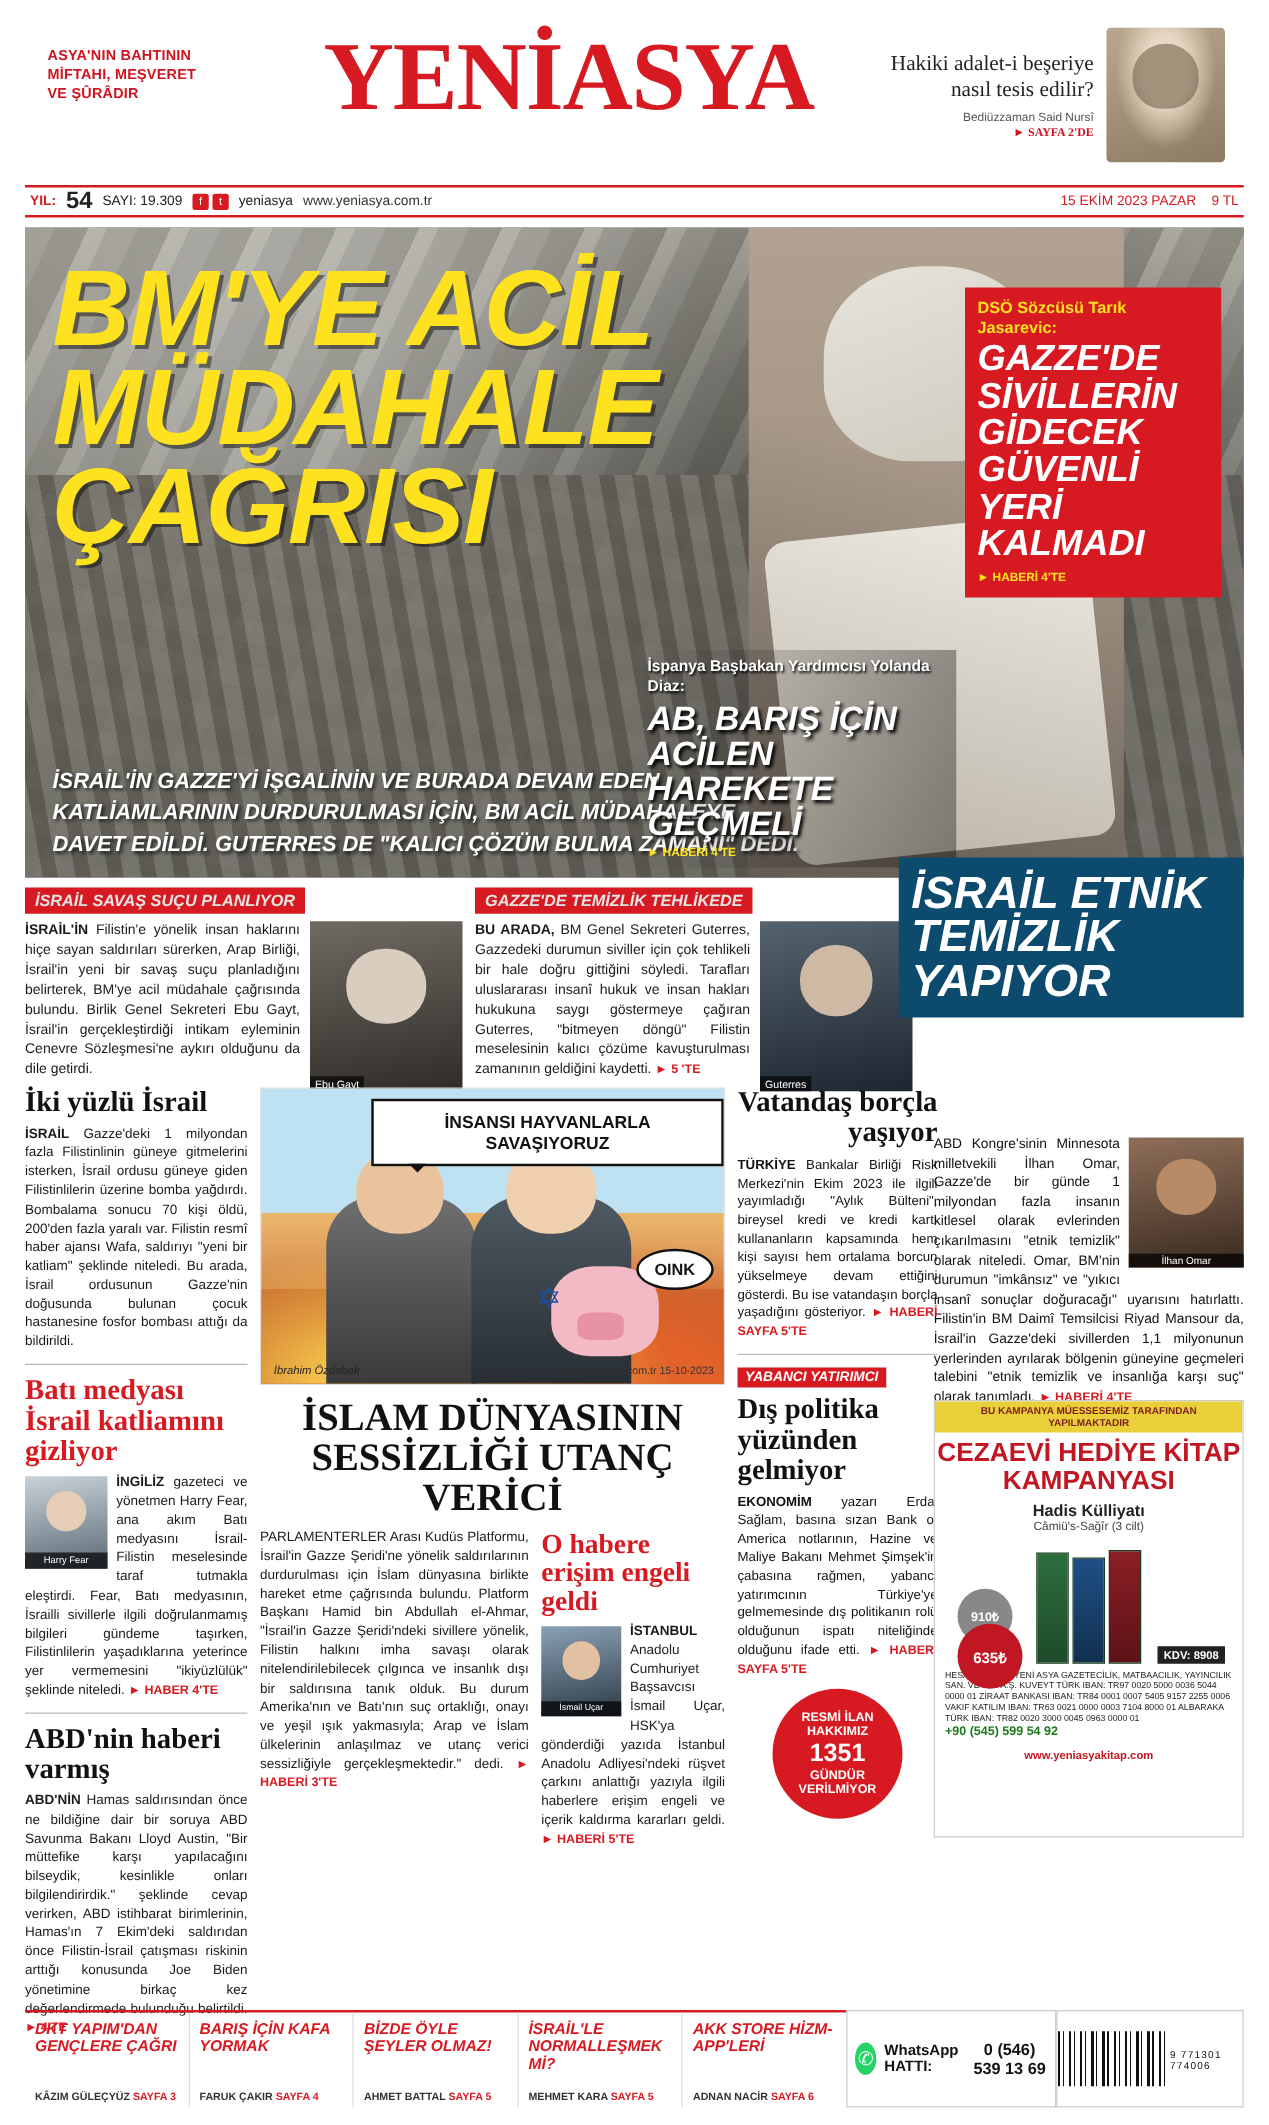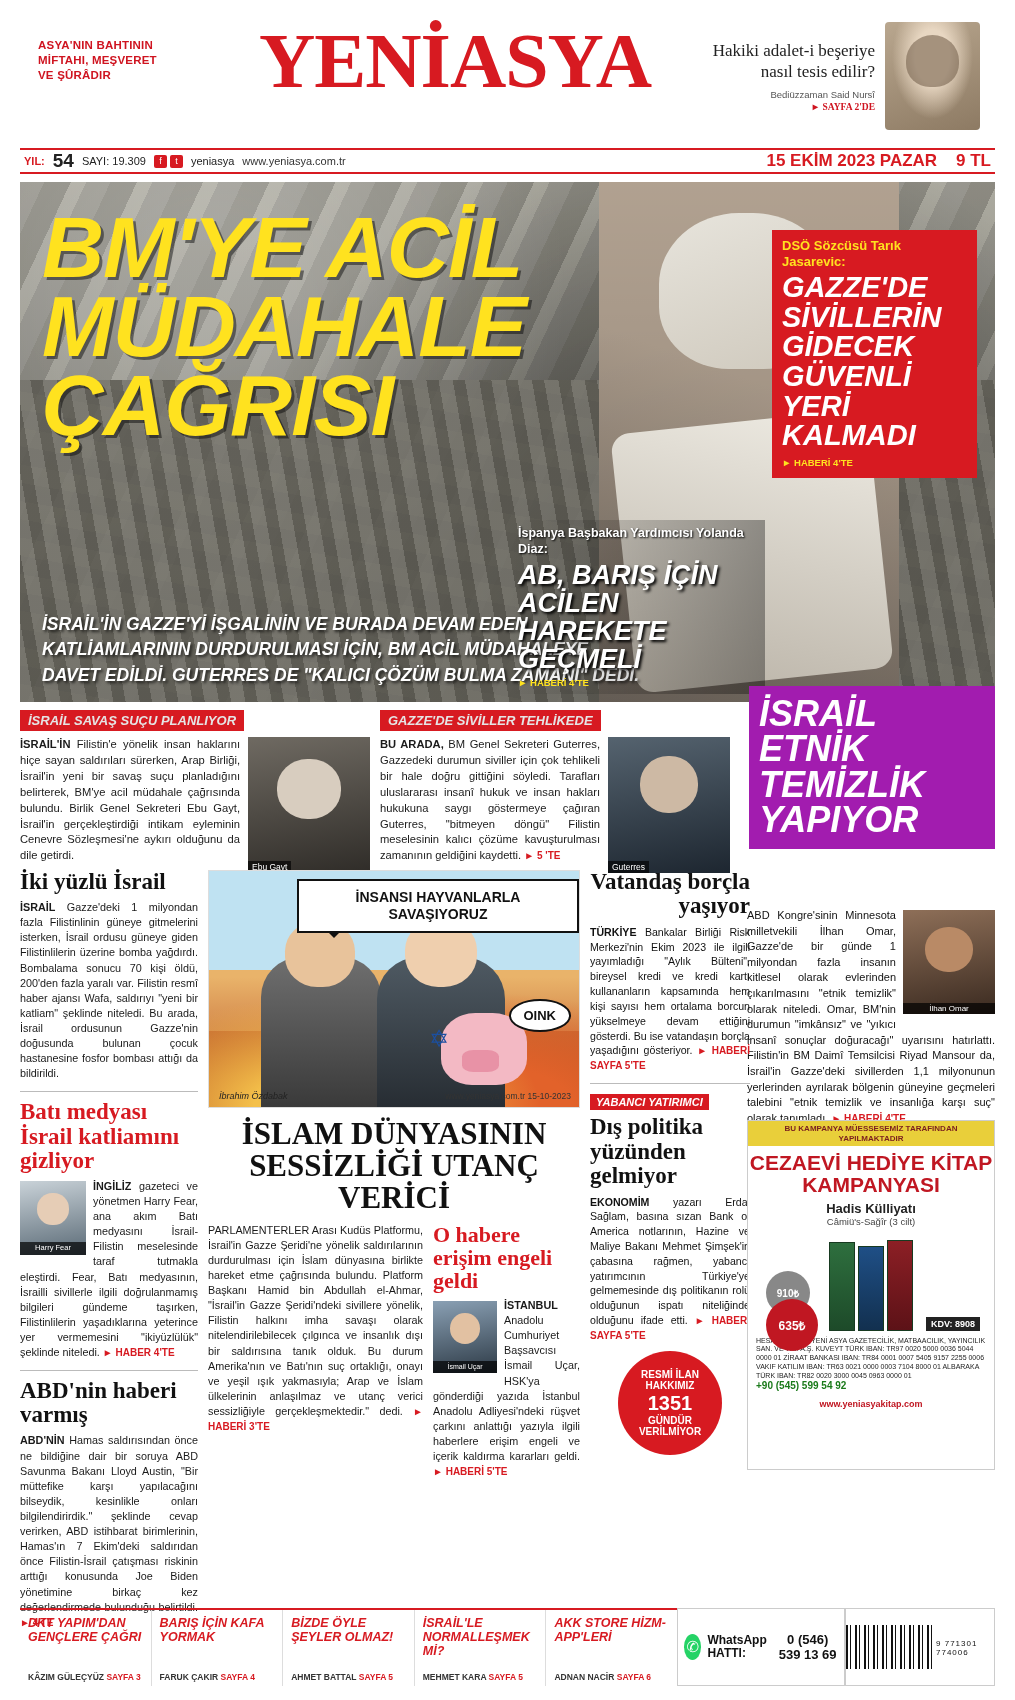--- a/index.html
+++ b/index.html
@@ -51,21 +51,21 @@
     font-size:11px; color:#333; padding:0 4px;
   }
   .infobar .left { display:flex; align-items:center; gap:8px; }
   .infobar .yil { font-size:11px; color:#d71a21; font-weight:bold; }
   .infobar .yil b { font-size:19px; color:#222; }
   .infobar .sayi { font-size:11px; color:#222; }
   .social { display:inline-flex; gap:3px; }
   .sq { width:13px; height:13px; background:#d71a21; color:#fff; font-size:9px;
         display:inline-flex; align-items:center; justify-content:center; border-radius:2px; }
   .infobar .site { color:#333; }
-  .infobar .right { font-weight:bold; color:#d71a21; font-size:17px; }
+  .infobar .right { font-weight:normal; color:#d71a21; font-size:11px; }
 
   
   .hero {
     position:relative; margin:8px 20px 0 20px; height:520px; overflow:hidden;
     background:#7d7d79;
   }
   .hero-bg {
     position:absolute; inset:0;
     background:
       linear-gradient(180deg, rgba(140,140,135,.25), rgba(60,60,58,.55)),
@@ -155,21 +155,21 @@
   .thumb.p2::after{ content:""; position:absolute; left:26%; top:14%; width:48%; height:42%;
     background:#cdb9a4; border-radius:48%; }
   .thumb .cap {
     position:absolute; left:0; bottom:0; background:rgba(0,0,0,.65); color:#fff;
     font-size:8.5px; padding:1px 4px;
   }
   .more-red { color:#d71a21; font-weight:bold; font-size:10px; }
 
   
   .rail-red {
-    position:absolute; right:20px; top:686px; width:246px; background:#a21caf; color:#fff;
+    position:absolute; right:20px; top:686px; width:276px; background:#0c4a6e; color:#fff;
     padding:10px 10px 12px 10px;
   }
   .rail-red .big {
     font-weight:bold; font-style:italic; font-size:36px; line-height:.98; color:#fff;
     text-transform:uppercase;
   }
   .rail-omar {
     position:absolute; right:20px; top:908px; width:248px;
   }
   .rail-omar .txt { font-size:11px; line-height:1.42; text-align:justify; }
@@ -404,21 +404,21 @@
       <div class="nbox-body">
         <div class="nbox-text">
           <b>İSRAİL'İN</b><span> Filistin'e yönelik insan haklarını hiçe sayan saldırıları sürerken, Arap Birliği, İsrail'in yeni bir savaş suçu planladığını belirterek, BM'ye acil müdahale çağrısında bulundu. Birlik Genel Sekreteri Ebu Gayt, İsrail'in gerçekleştirdiği intikam eyleminin Cenevre Sözleşmesi'ne aykırı olduğunu da dile getirdi.</span>
         </div>
         <div class="thumb p1">
           <span class="cap">Ebu Gayt</span>
         </div>
       </div>
     </div>
     <div class="nbox">
-      <div class="nbox-title">GAZZE'DE SİVİLLER TEHLİKEDE</div>
+      <div class="nbox-title">GAZZE'DE TEMİZLİK TEHLİKEDE</div>
       <div class="nbox-body">
         <div class="nbox-text">
           <b>BU ARADA,</b><span> BM Genel Sekreteri Guterres, Gazzedeki durumun siviller için çok tehlikeli bir hale doğru gittiğini söyledi. Tarafları uluslararası insanî hukuk ve insan hakları hukukuna saygı göstermeye çağıran Guterres, "bitmeyen döngü" Filistin meselesinin kalıcı çözüme kavuşturulması zamanının geldiğini kaydetti.</span>
           <span class="more-red">► 5 'TE</span>
         </div>
         <div class="thumb p2">
           <span class="cap">Guterres</span>
         </div>
       </div>
     </div>

